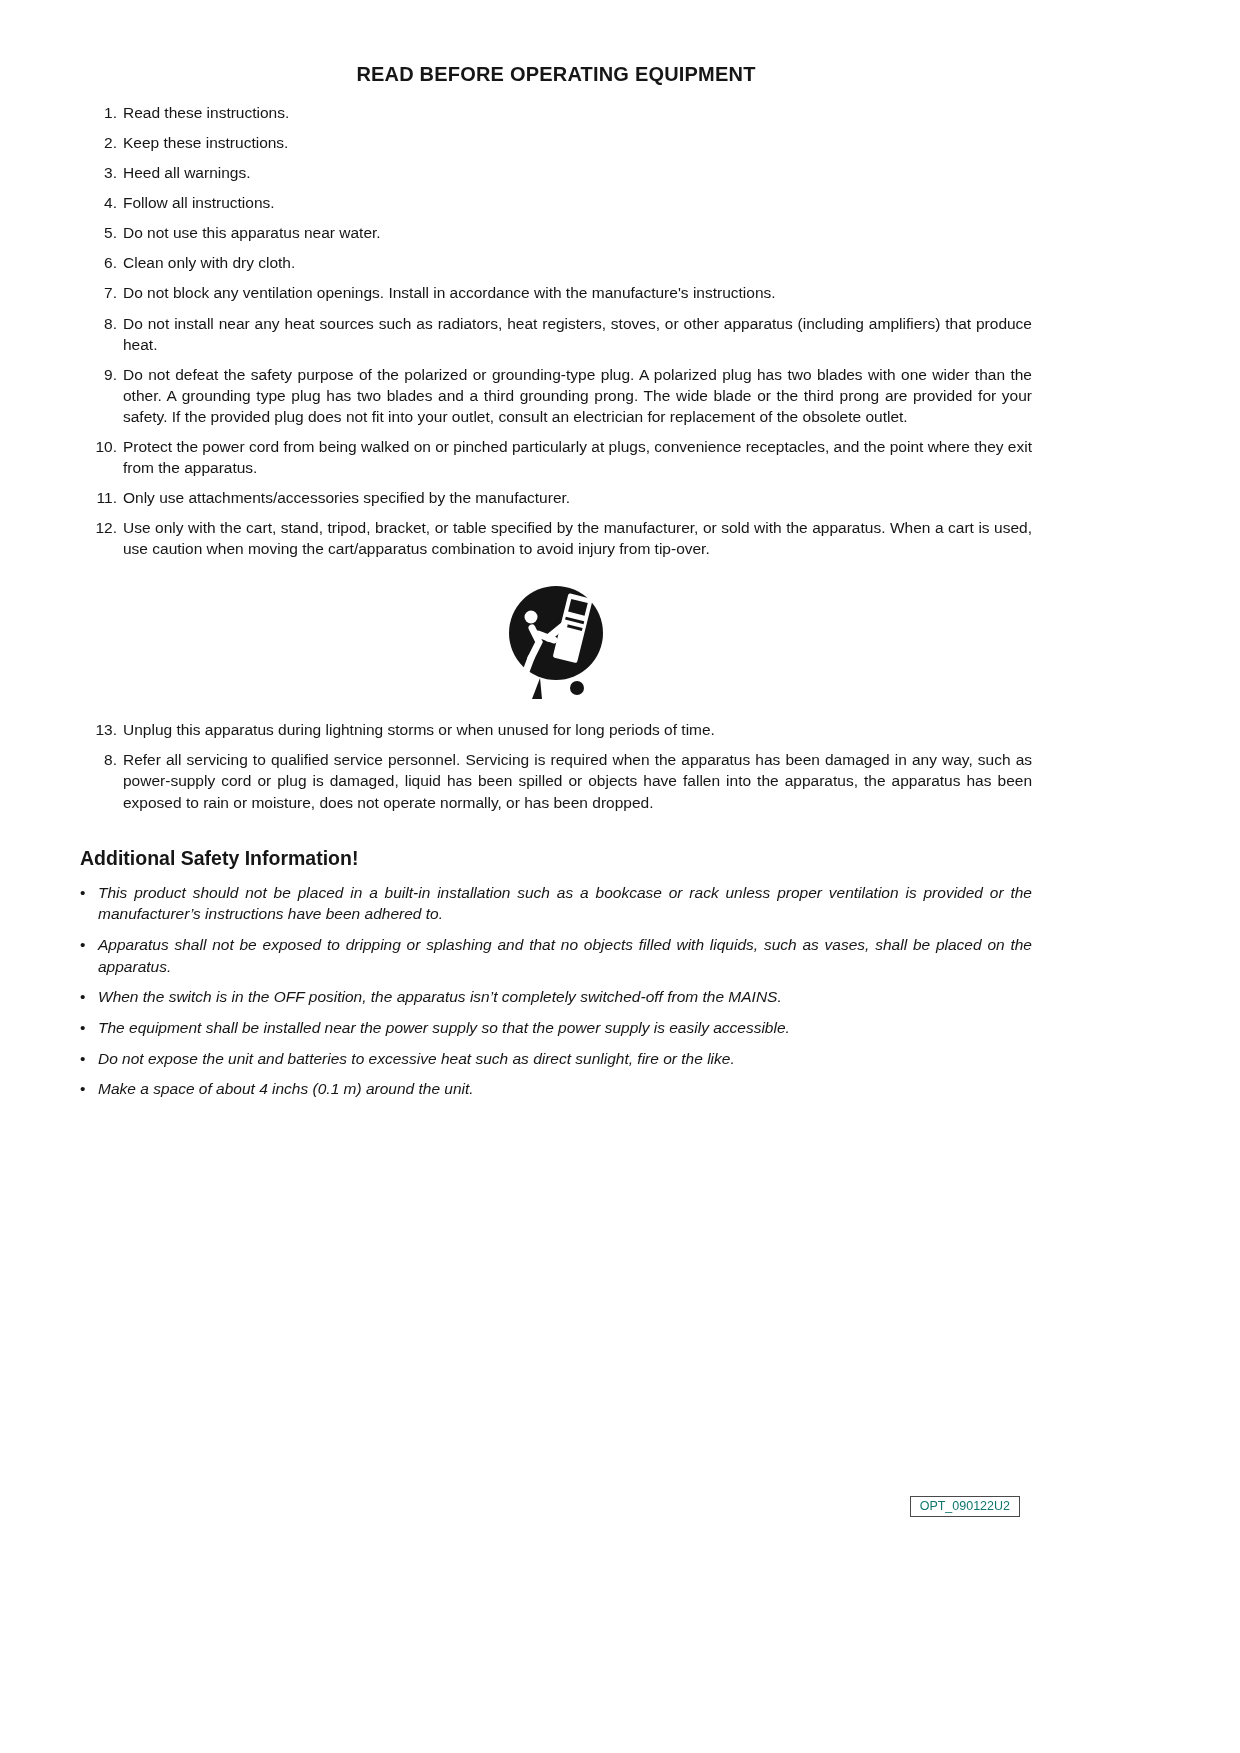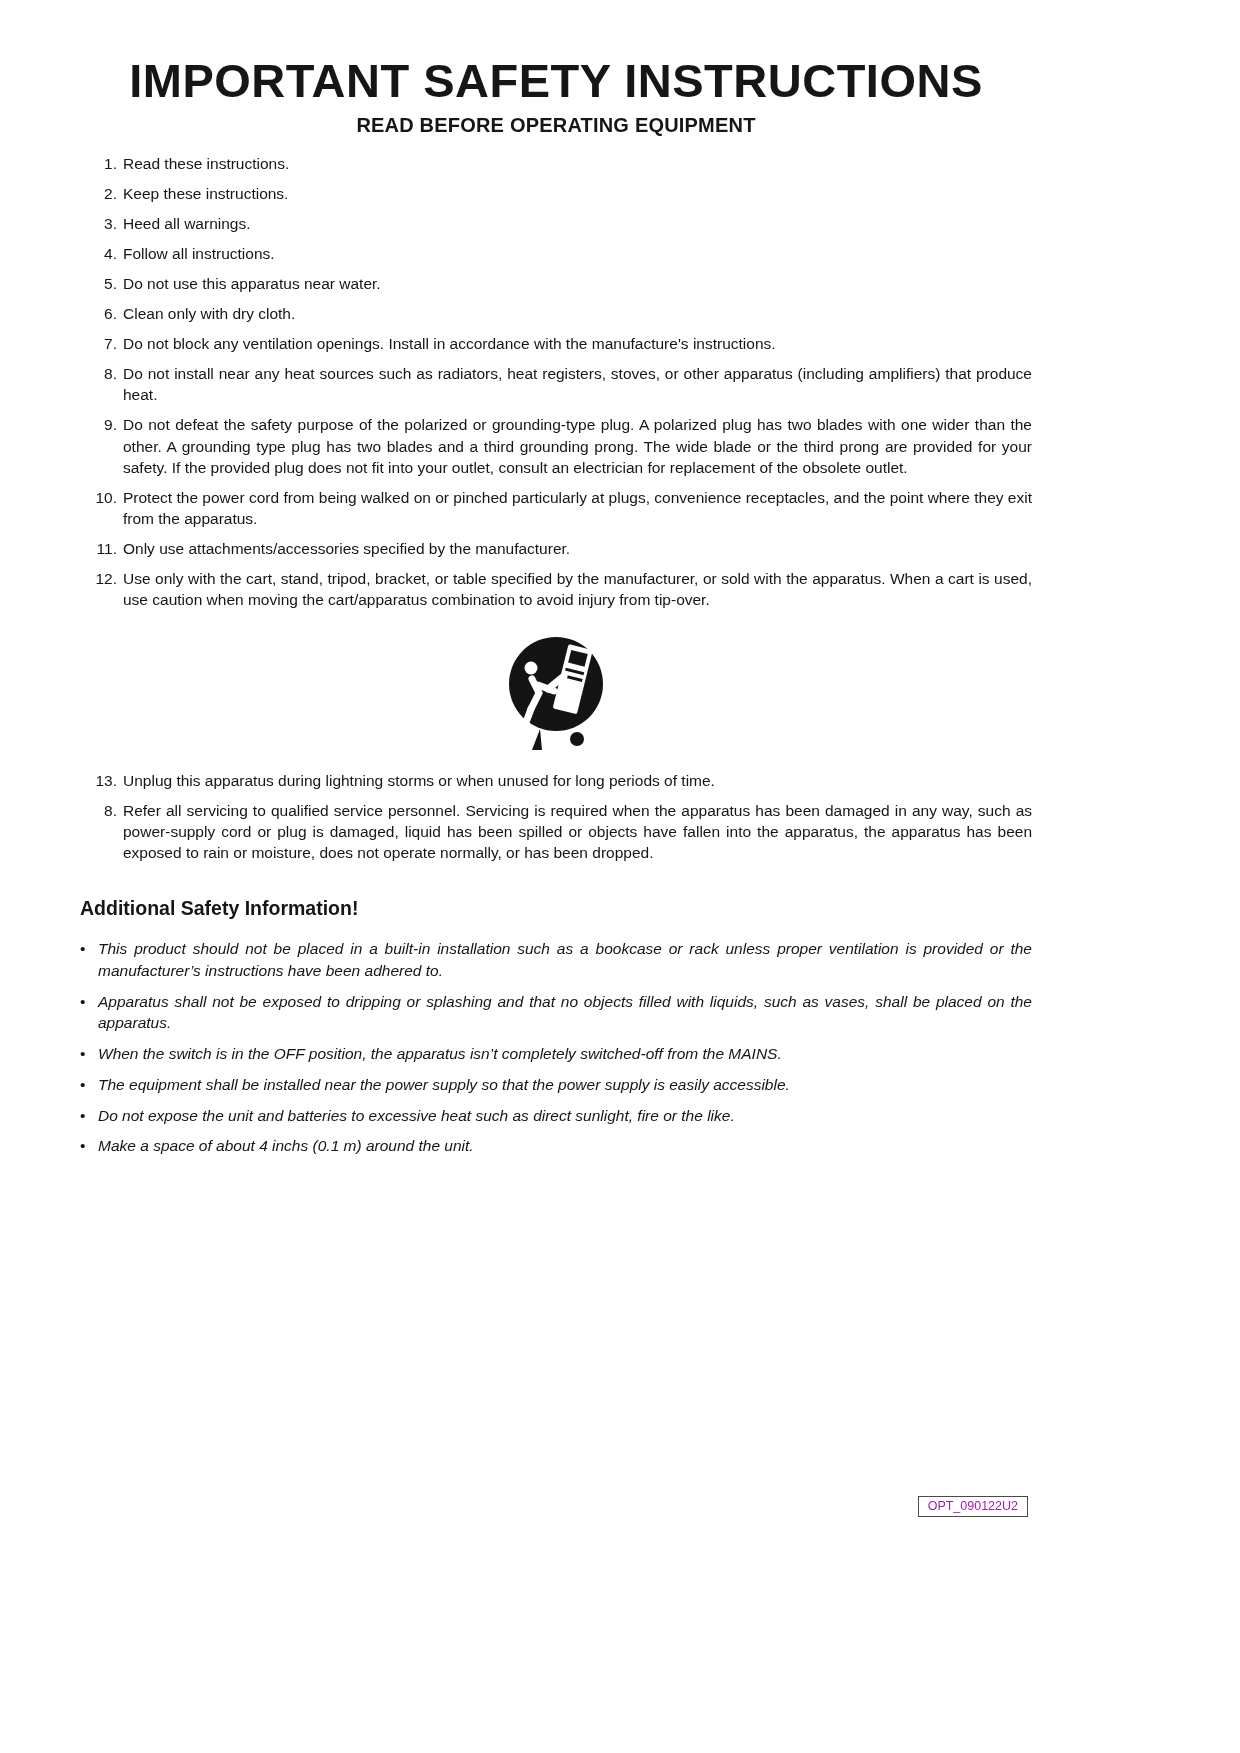--- a/index.html
+++ b/index.html
@@ -55,50 +55,49 @@
     margin-left: 6px;
   }
   .just { text-align: justify; }
   .icon-row {
     display: flex;
     justify-content: center;
     margin-top: 24px;
     margin-bottom: 16px;
   }
   .add-heading {
-    margin: 34px 0 18px 0;
+    margin: 34px 0 12px 0;
     font-size: 19.5px;
     font-weight: 700;
   }
   .bullets { margin-top: 7px; }
   .bullet {
     display: flex;
     margin-top: 9px;
     font-size: 15.5px;
     line-height: 1.4;
   }
   .bullet .dot { flex: 0 0 18px; }
   .bullet .txt { flex: 1; font-style: italic; }
   .doc-code {
     position: absolute;
     top: 1496px;
-    right: 212px;
+    right: 220px;
     border: 1px solid #4a4a4a;
     padding: 2px 9px 3px 9px;
     font-size: 12.5px;
-    color: #a21caf;
+    color: #0f766e;
     background: #ffffff;
   }
 </style>
 </head>
 <body>
 
 <div class="page">
 
-  <h1 class="title">IMPORTANT SAFETY INSTRUCTIONS</h1>
   <h2 class="subtitle">READ BEFORE OPERATING EQUIPMENT</h2>
 
 
   <div class="list">
     <div class="item">
       <span class="num">1.</span>
       <div class="txt">Read these instructions.</div>
     </div>
     <div class="item">
       <span class="num">2.</span>

